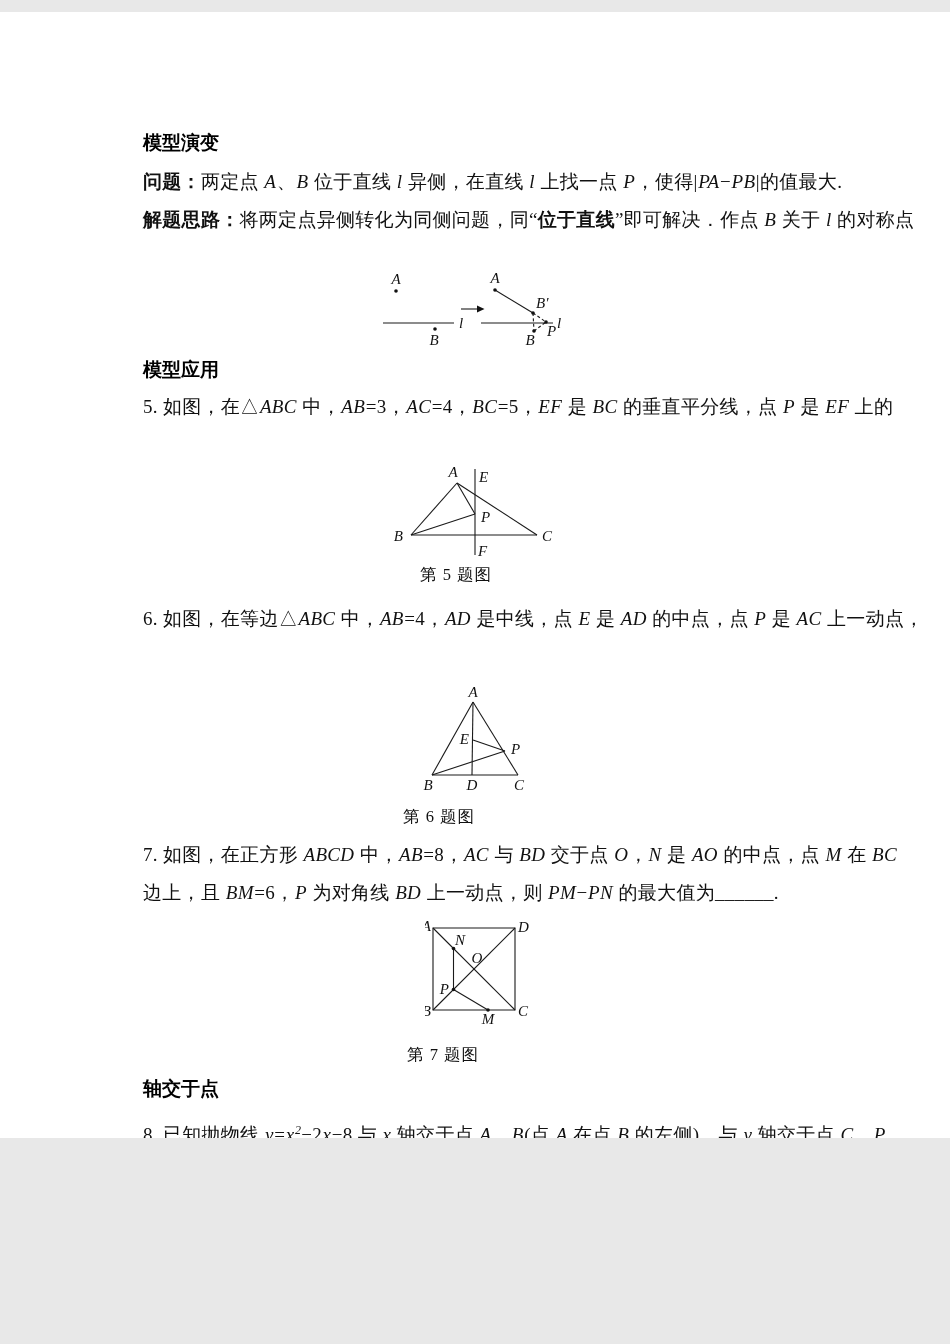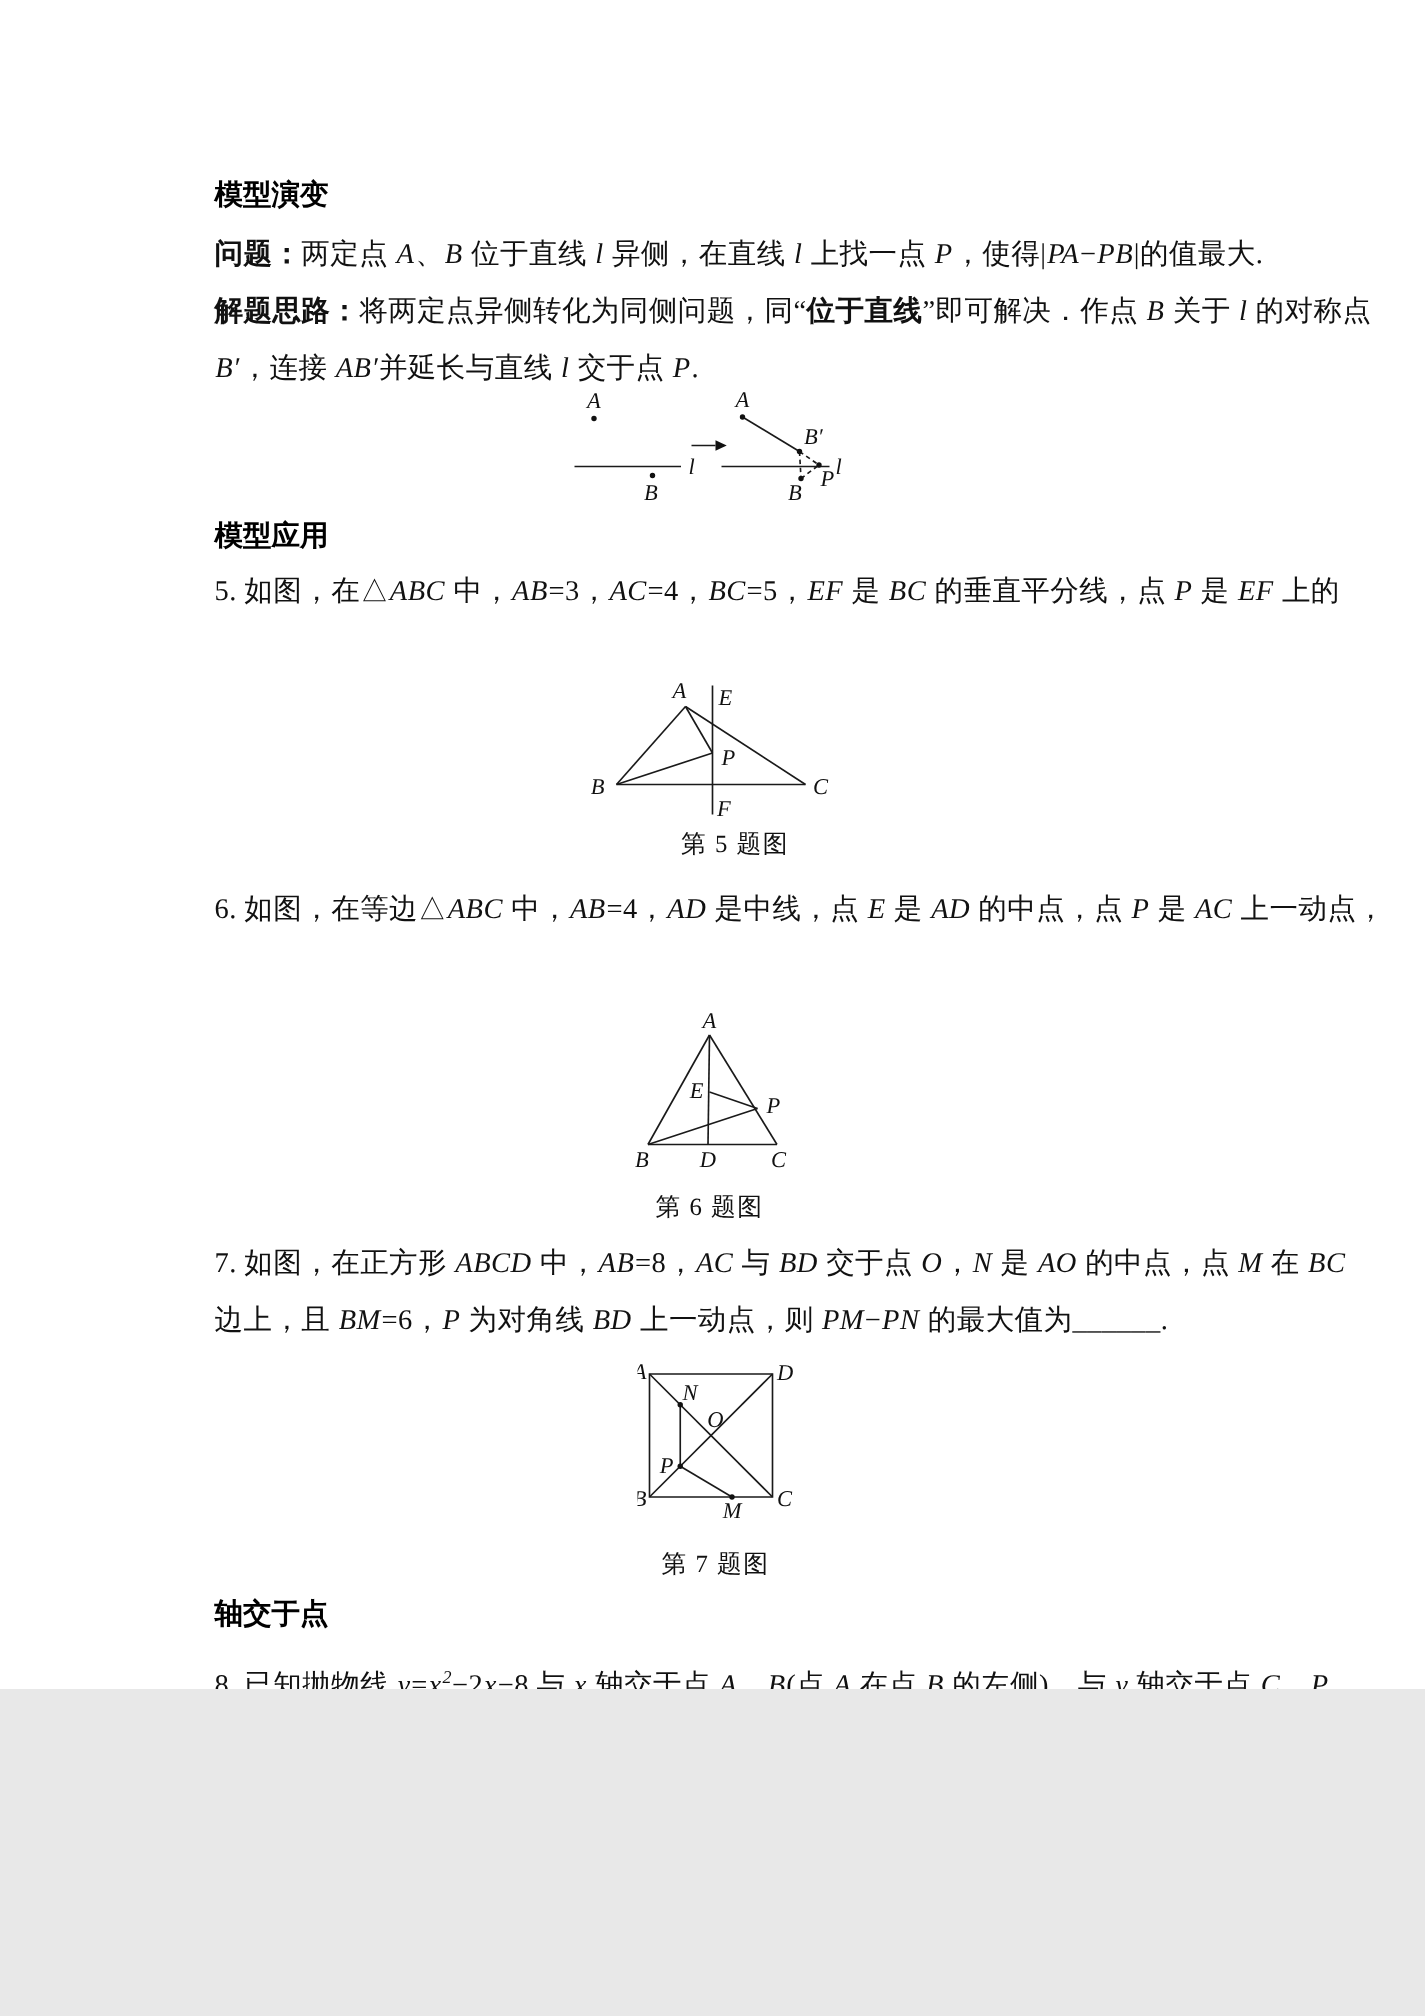--- a/index.html
+++ b/index.html
@@ -1,52 +1,51 @@
 <!DOCTYPE html>
 <html><head>
 <meta charset="utf-8">
 <style>
   html,body{margin:0;padding:0;background:#e8e8e8;}
   .page{
     position:relative;width:950px;height:1126px;background:#ffffff;
-    font-family:"Liberation Serif",serif;color:#111;overflow:hidden;
+    font-family:"Liberation Serif",serif;color:#111;overflow:hidden;margin-top:12px;
   }
   .heading{
     position:absolute;left:143px;
     font-family:"Liberation Sans",sans-serif;font-weight:bold;
     font-size:19px;line-height:22px;color:#000;white-space:nowrap;
   }
   .line{
     position:absolute;left:143px;font-size:19px;line-height:24px;
     white-space:nowrap;letter-spacing:0.3px;
   }
   .s-n{font-family:"Liberation Serif",serif;}
   .s-b{font-family:"Liberation Sans",sans-serif;font-weight:bold;}
   .s-i{font-family:"Liberation Serif",serif;font-style:italic;padding:0 0.5px;}
   .s-sup{font-family:"Liberation Serif",serif;font-style:italic;font-size:12px;vertical-align:7px;}
   .fig{position:absolute;}
   .caption{
-    position:absolute;width:140px;text-align:center;
+    position:absolute;width:140px;
     font-size:16.5px;letter-spacing:1px;white-space:nowrap;
   }
   svg line,svg polyline,svg polygon.open{stroke:#1a1a1a;stroke-width:1.1;fill:none;}
   svg .dash{stroke-dasharray:3 2.4;}
   svg circle{fill:#111;}
   svg polygon.solid{fill:#111;stroke:none;}
   svg text{font-family:"Liberation Serif",serif;font-style:italic;font-size:15px;fill:#111;}
 </style>
 </head>
 <body>
 
 <div class="page">
 
   <div class="heading" style="top:120px">模型演变</div>
   <div class="line" style="top:158px"><span class="s-b">问题：</span><span class="s-n">两定点 </span><span class="s-i">A</span><span class="s-n">、</span><span class="s-i">B</span><span class="s-n"> 位于直线 </span><span class="s-i">l</span><span class="s-n"> 异侧，在直线 </span><span class="s-i">l</span><span class="s-n"> 上找一点 </span><span class="s-i">P</span><span class="s-n">，使得|</span><span class="s-i">PA</span><span class="s-n">−</span><span class="s-i">PB</span><span class="s-n">|的值最大.</span></div>
   <div class="line" style="top:196px"><span class="s-b">解题思路：</span><span class="s-n">将两定点异侧转化为同侧问题，同“</span><span class="s-b">位于直线</span><span class="s-n">”即可解决．作点 </span><span class="s-i">B</span><span class="s-n"> 关于 </span><span class="s-i">l</span><span class="s-n"> 的对称点</span></div>
-  <div class="line" style="top:234px"><span class="s-i">B′</span><span class="s-n">，连接 </span><span class="s-i">AB′</span><span class="s-n">并延长与直线 </span><span class="s-i">l</span><span class="s-n"> 交于点 </span><span class="s-i">P</span><span class="s-n">.</span></div>
 
   <svg class="fig" style="top:260px;left:381px" width="192" height="80" viewBox="0 0 192 80">
 
     <line x1="2" y1="51" x2="73" y2="51"></line>
     <circle cx="15" cy="19" r="1.8"></circle>
     <circle cx="54" cy="57" r="1.8"></circle>
     <text x="15" y="12" text-anchor="middle">A</text>
     <text x="53" y="73" text-anchor="middle">B</text>
     <text x="78" y="56">l</text>
 

